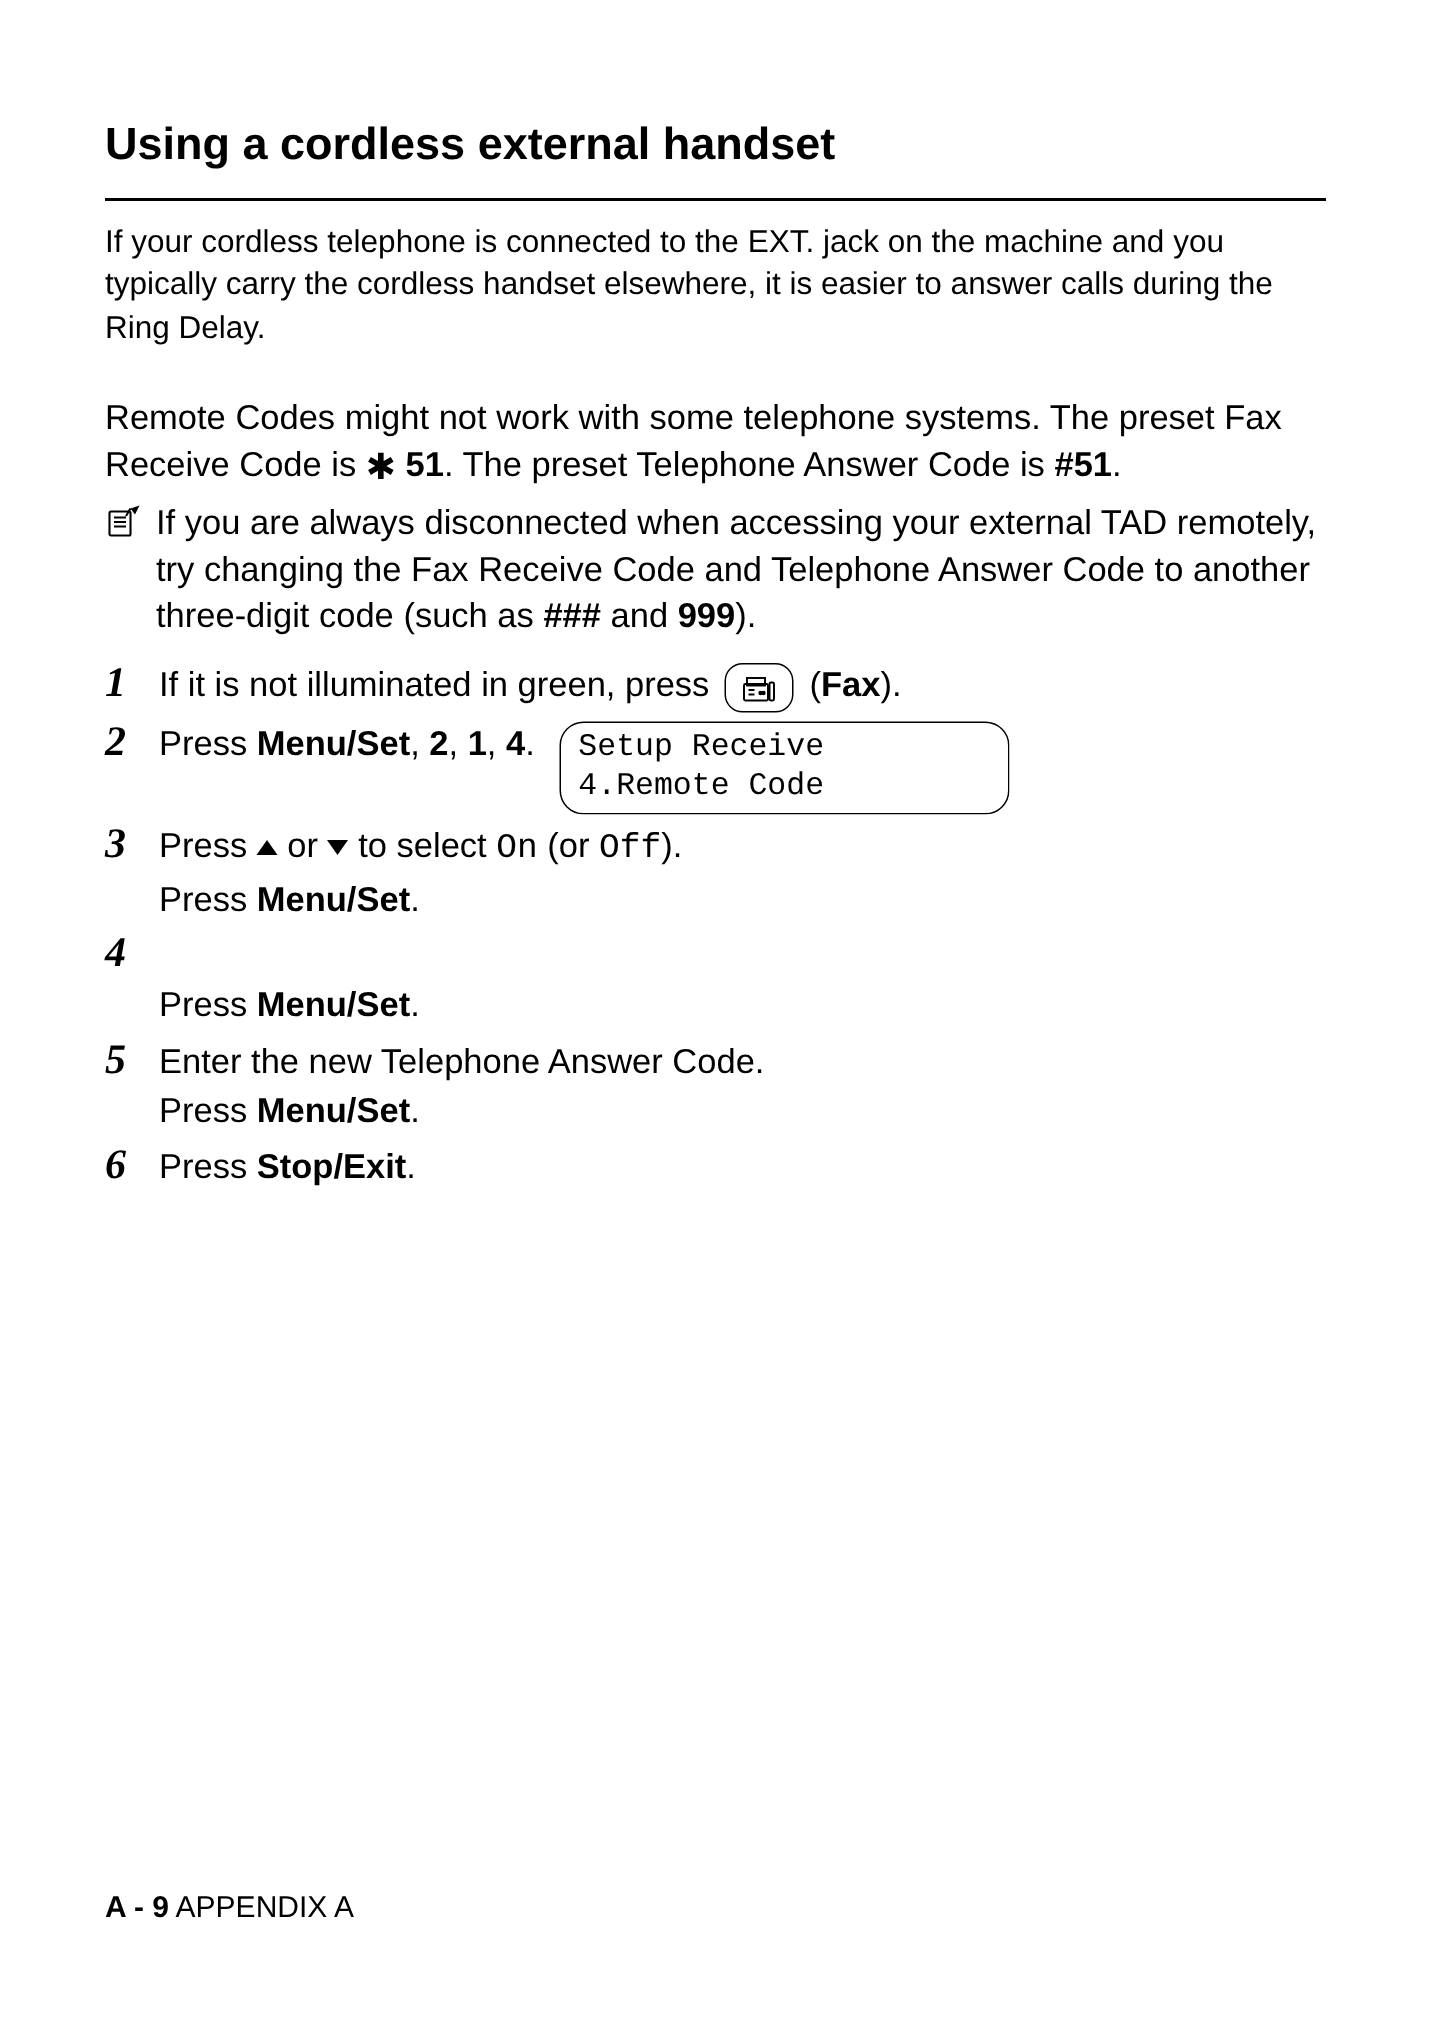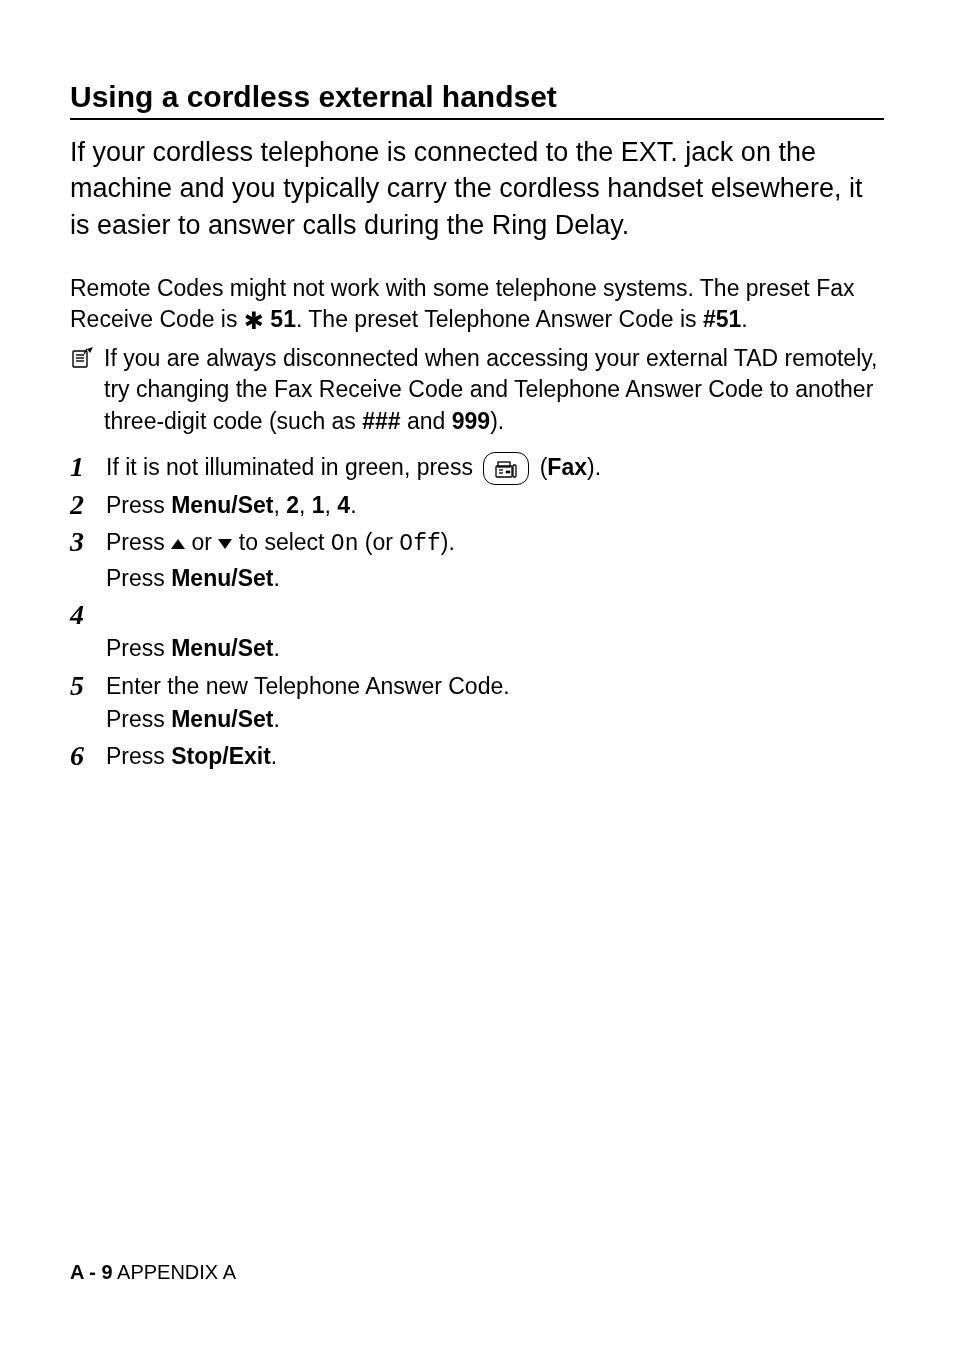--- a/index.html
+++ b/index.html
@@ -14,25 +14,25 @@
   }
   .page {
     padding: 80px 70px 0 70px;
     box-sizing: border-box;
     width: 954px;
   }
   h2.section {
     font-size: 30px;
     font-weight: bold;
     margin: 0 0 6px 0;
-    padding-bottom: 4px;
+    padding-bottom: 18px;
     border-bottom: 2px solid #000;
   }
   p.body {
-    font-size: 27px;
+    font-size: 21px;
     line-height: 1.35;
     margin: 14px 0 30px 0;
   }
   p.body2 {
     font-size: 23px;
     line-height: 1.35;
     margin: 14px 0 8px 0;
   }
   .note-block {
     display: flex;
@@ -175,20 +175,24 @@
                 <line x1="5" y1="13" x2="9" y2="13"></line>
                 <circle cx="13" cy="12" r="0.8" fill="#000"></circle>
                 <circle cx="15" cy="12" r="0.8" fill="#000"></circle>
               </g>
             </svg></span><span> (</span><b>Fax</b><span>).</span>
       </div>
     </li>
 
     <li>
       <div class="step-content row-wrap">
+        <div class="lcd-box">
+          <div>Setup Receive</div>
+          <div>4.Remote Code</div>
+        </div>
         <span>Press </span><b>Menu/Set</b><span>, </span><b>2</b><span>, </span><b>1</b><span>, </span><b>4</b><span>.</span>
       </div>
     </li>
 
     <li>
       <div class="step-content">
         <span>Press </span><span class="tri up"></span><span> or </span><span class="tri down"></span><span> to select </span><span class="mono">On</span><span> (or </span><span class="mono">Off</span><span>).</span><br>
         <span>Press </span><b>Menu/Set</b><span>.</span>
       </div>
     </li>

